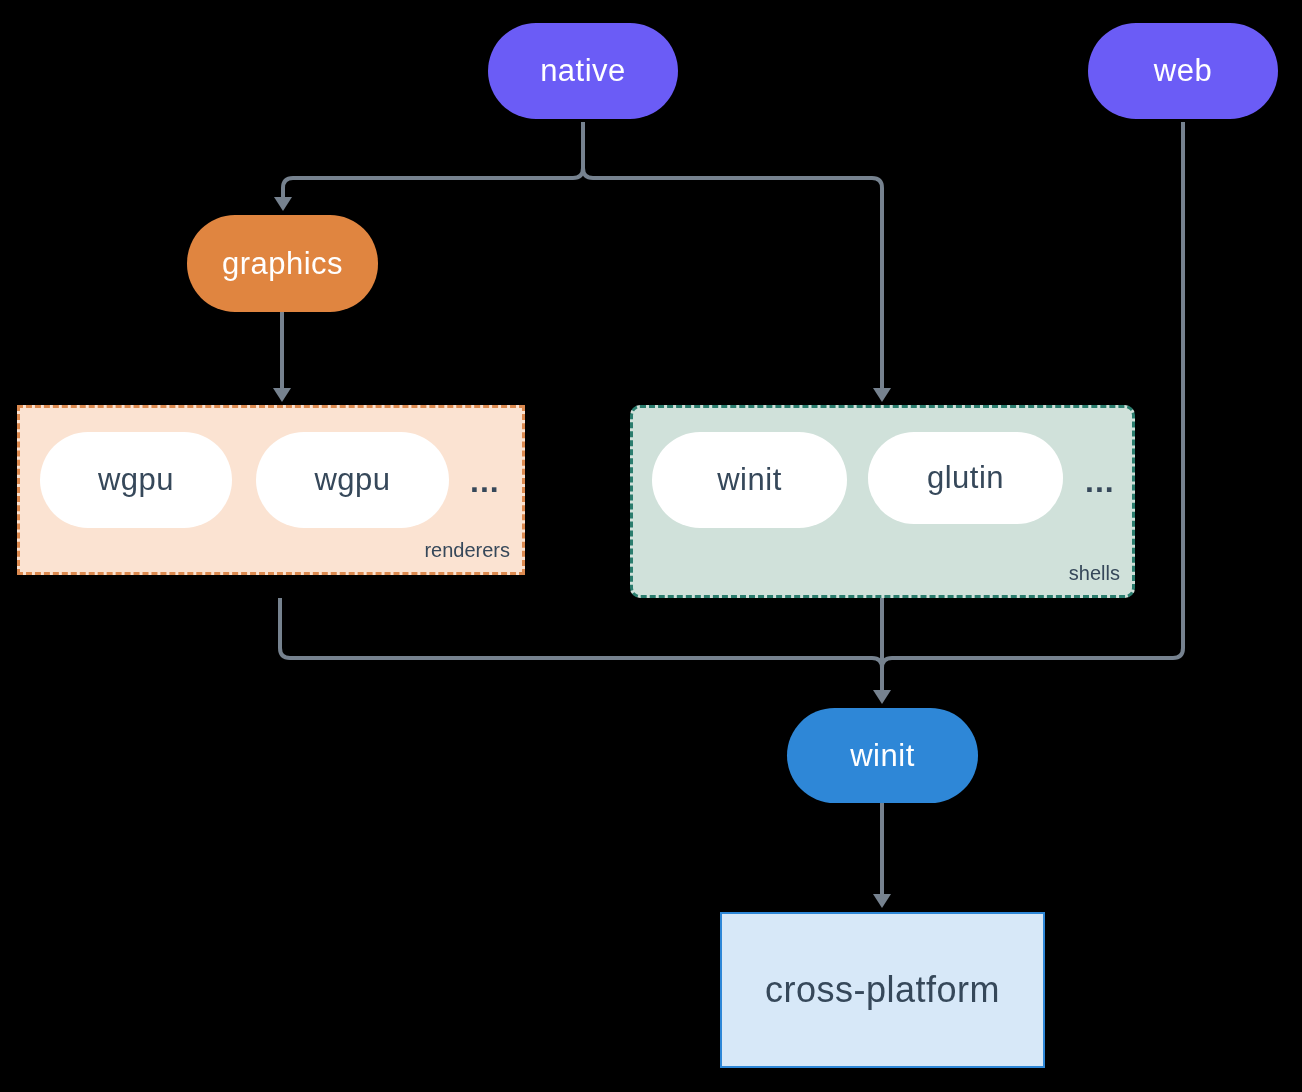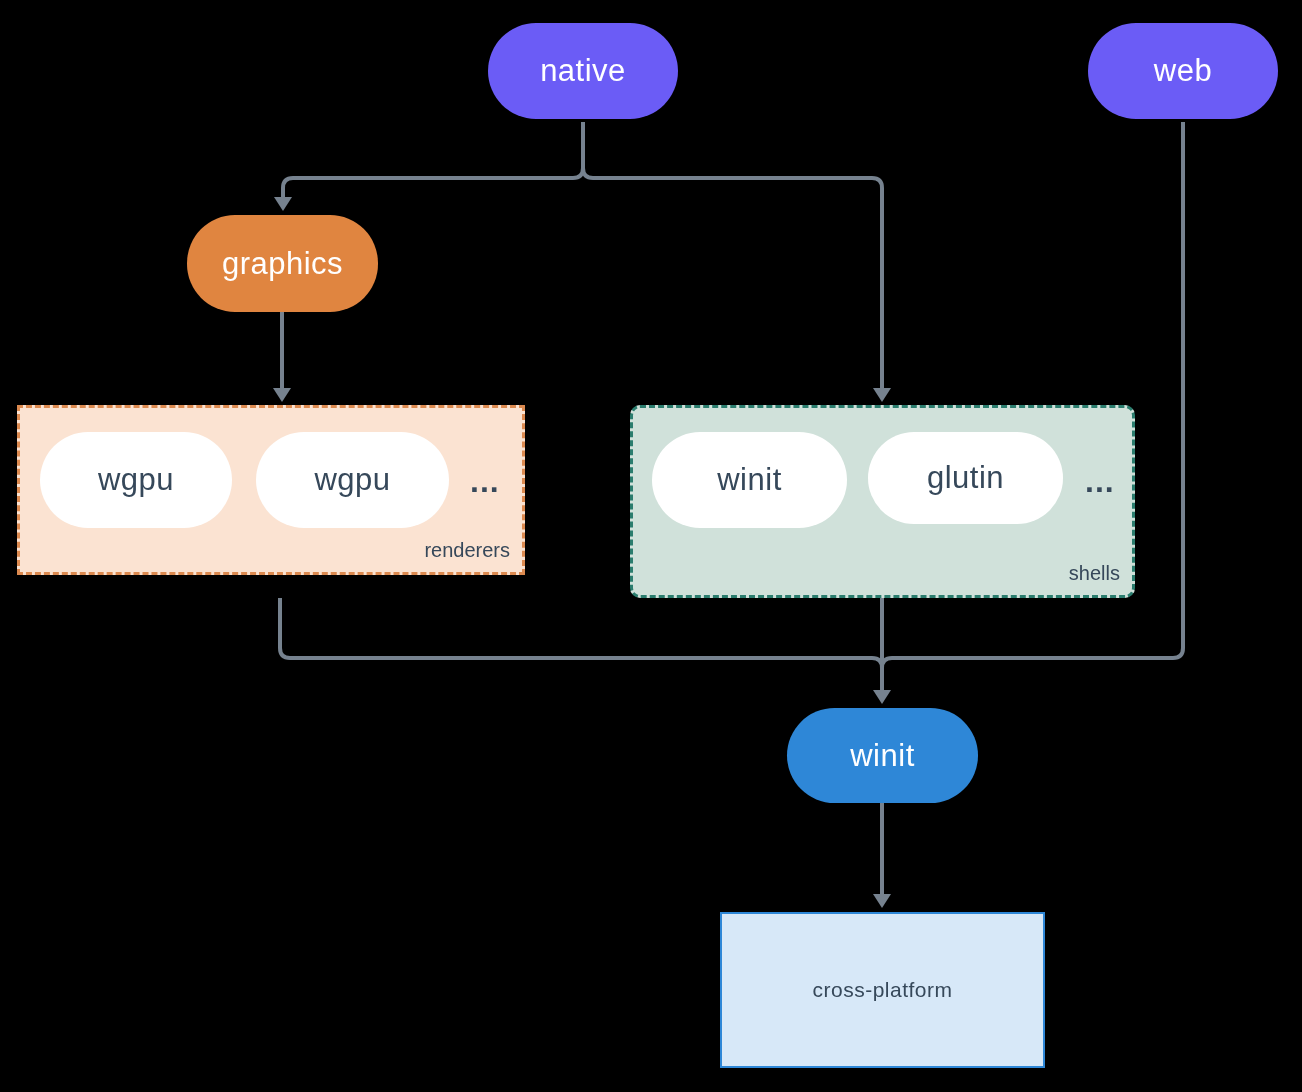--- a/index.html
+++ b/index.html
@@ -59,21 +59,21 @@
     letter-spacing:1px;
   }
   .app-box{
     position:absolute;
     left:720px;top:912px;width:325px;height:156px;
     background:var(--app-fill);
     border:2px solid var(--app-border);
     box-sizing:border-box;
     display:flex;flex-direction:column;align-items:center;justify-content:center;
     color:var(--dark-text);
-    font-size:21px;
+    font-size:36px;
     line-height:46px;
     letter-spacing:.5px;
   }
 </style>
 </head>
 <body>
 
 <div id="stage">
 
   <svg id="wires" viewBox="0 0 1302 1092" width="1302" height="1092">

